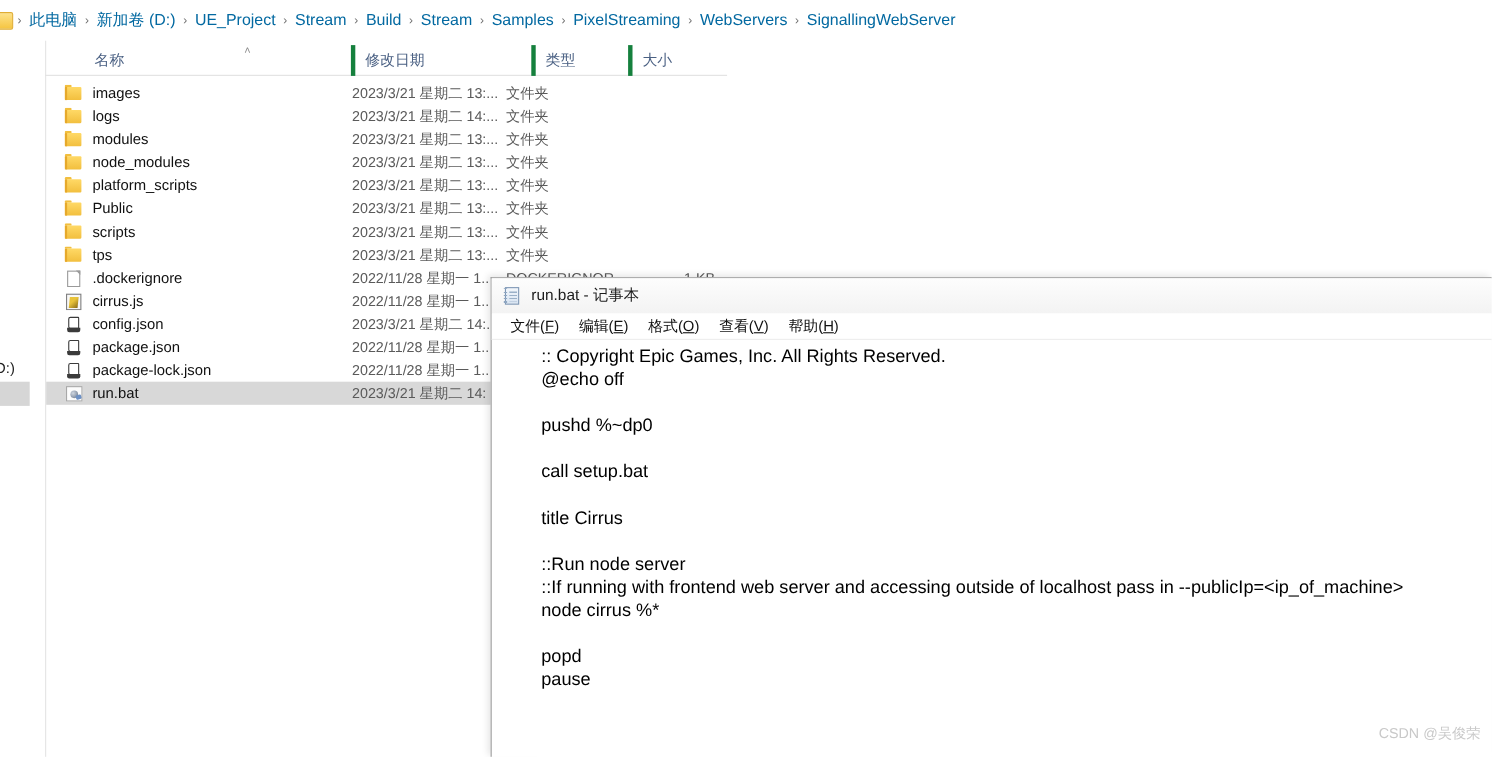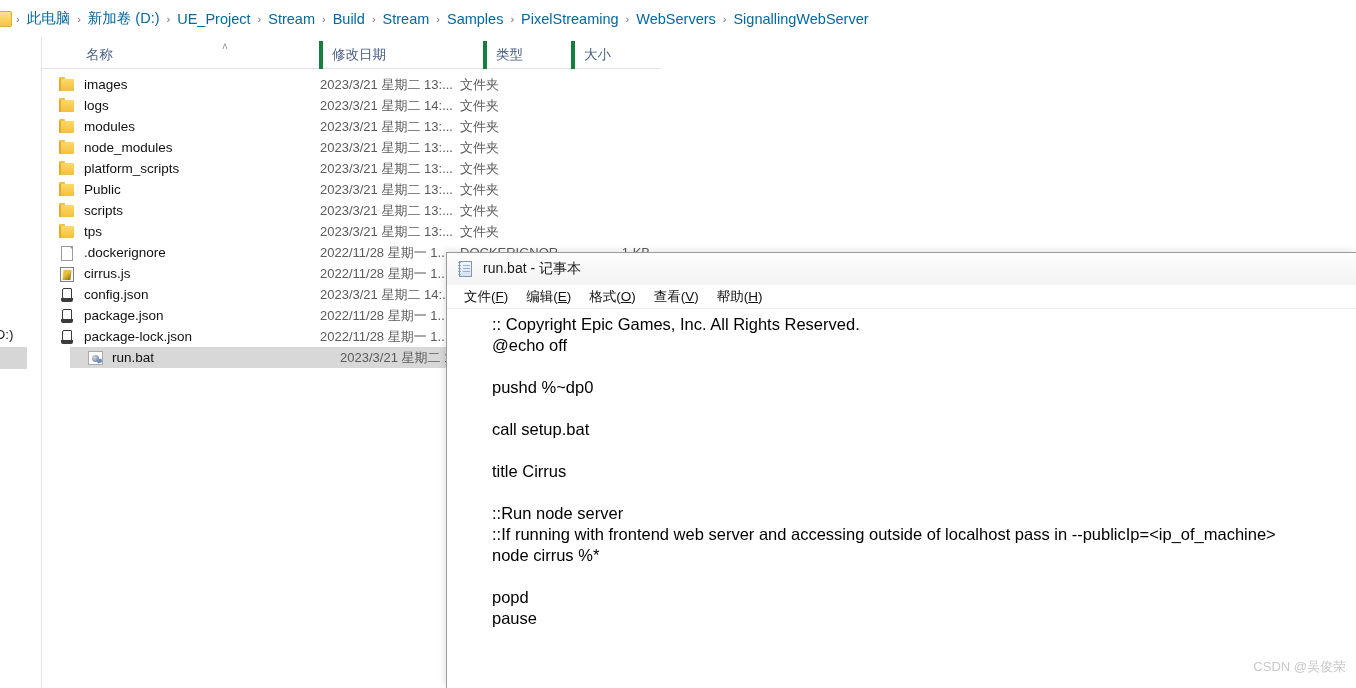--- a/index.html
+++ b/index.html
@@ -132,21 +132,20 @@
   }
   .row {
     position: relative;
     height: 21px;
     display: flex;
     align-items: center;
     cursor: default;
   }
   .row.selected {
     background: #d8d8d8;
-    margin-left: 28px;
   }
   .cell-name {
     width: 278px;
     display: flex;
     align-items: center;
     padding-left: 17px;
     box-sizing: border-box;
     font-size: 13.5px;
     color: #111;
     white-space: nowrap;

